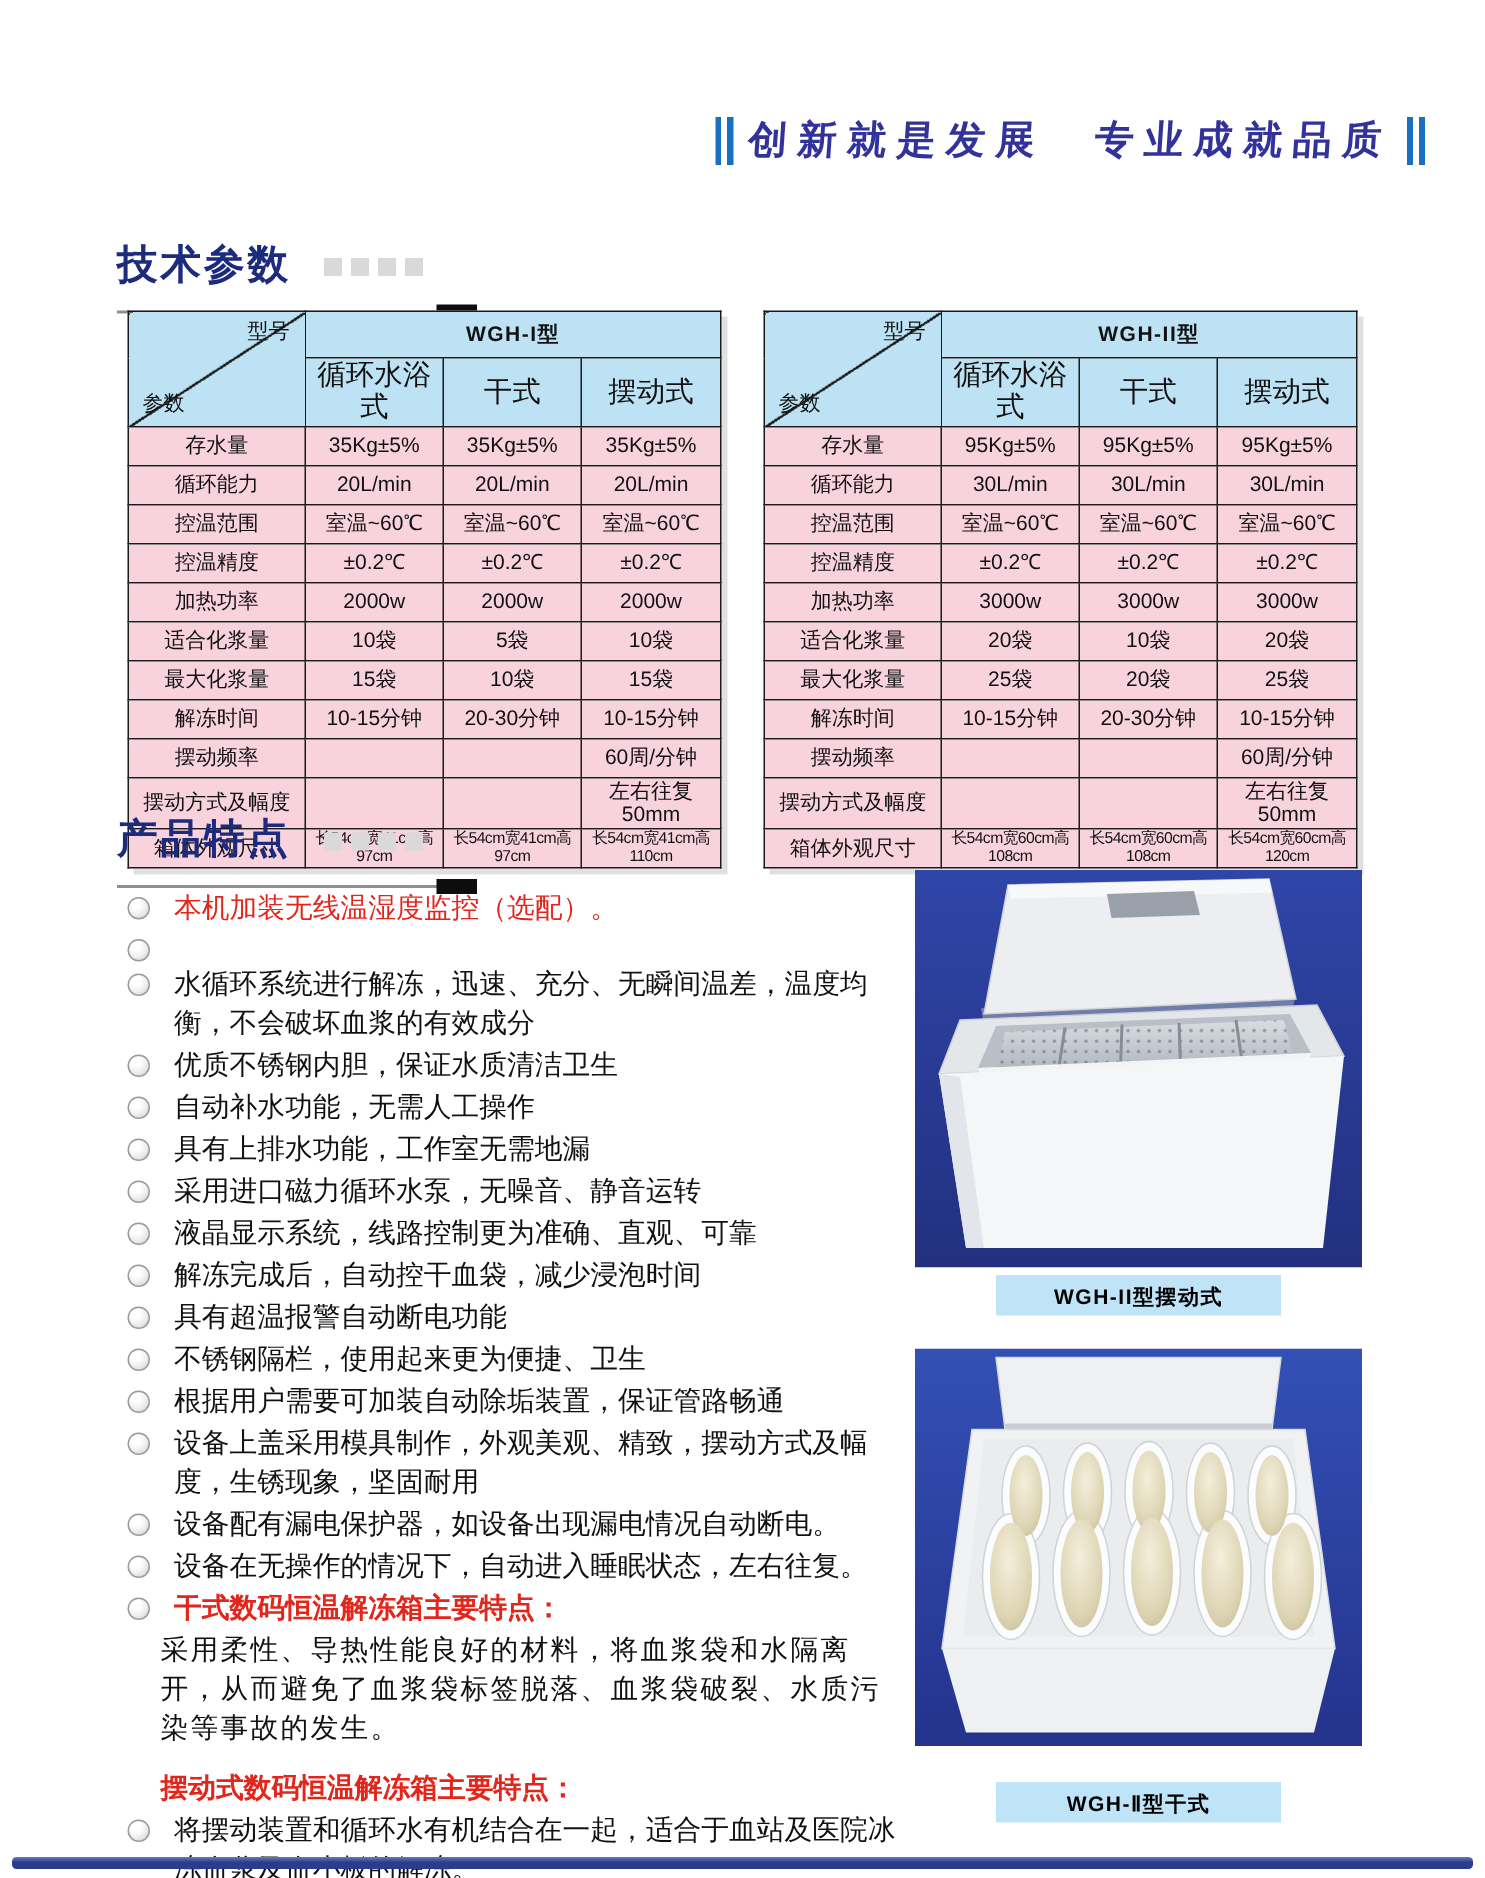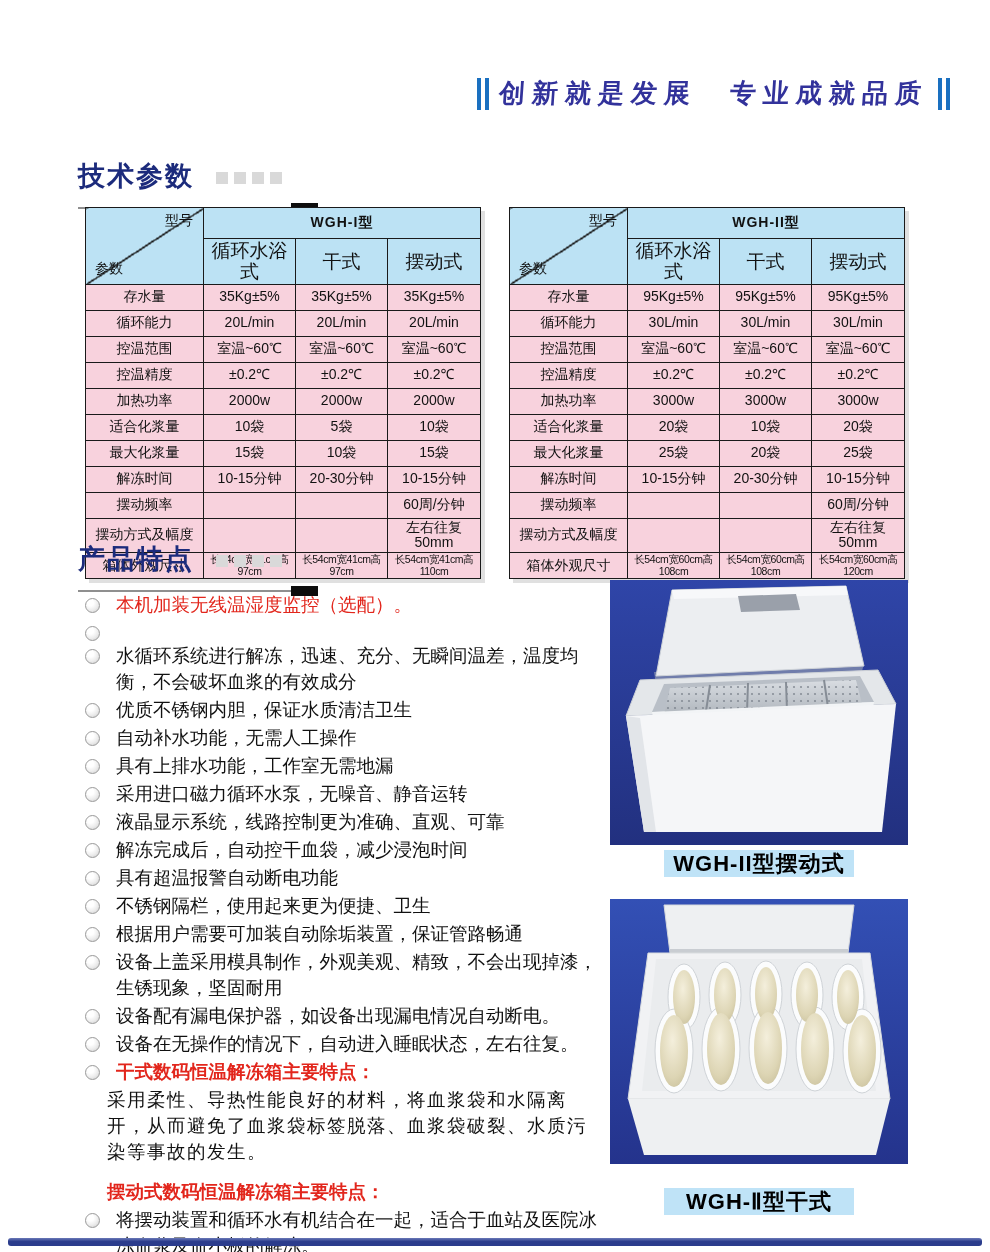--- a/index.html
+++ b/index.html
@@ -45,21 +45,21 @@
   li.red .txt{color:var(--red);}
   li.bold .txt{font-weight:bold;}
   li.gap{margin-top:14px;}
   li.spread .txt{letter-spacing:1.5px;}
   
   .media-col{position:absolute;left:610px;top:580px;width:298px;}
   .media-col figure{margin:0;width:298px;height:265px;line-height:0;}
   .media-col figure.second{margin-top:22px;}
   .caption{margin:5px auto 0;width:190px;height:27px;background:var(--cap);
     display:flex;align-items:center;justify-content:center;
-    font-weight:bold;font-size:22px;line-height:1;color:#000;letter-spacing:1px;}
+    font-weight:bold;font-size:14px;line-height:1;color:#000;letter-spacing:1px;}
   .caption.second{margin-top:24px;}
   
   .bottom-bar{position:absolute;left:8px;top:1238px;width:974px;height:8px;border-radius:3px;
     background:linear-gradient(#6a79b8, var(--bar) 45%);}
 </style>
 </head>
 <body>
 
 <div class="page">
 
@@ -301,21 +301,21 @@
       <li class="">
         <span class="bullet"></span>
         <span class="txt">不锈钢隔栏，使用起来更为便捷、卫生</span>
       </li>
       <li class="">
         <span class="bullet"></span>
         <span class="txt">根据用户需要可加装自动除垢装置，保证管路畅通</span>
       </li>
       <li class="">
         <span class="bullet"></span>
-        <span class="txt">设备上盖采用模具制作，外观美观、精致，不会出现掉漆，生锈现象，坚固耐用</span>
+        <span class="txt">设备上盖采用模具制作，外观美观、精致，摆动方式及幅度，生锈现象，坚固耐用</span>
       </li>
       <li class="">
         <span class="bullet"></span>
         <span class="txt">设备配有漏电保护器，如设备出现漏电情况自动断电。</span>
       </li>
       <li class="">
         <span class="bullet"></span>
         <span class="txt">设备在无操作的情况下，自动进入睡眠状态，左右往复。</span>
       </li>
       <li class="red bold">

